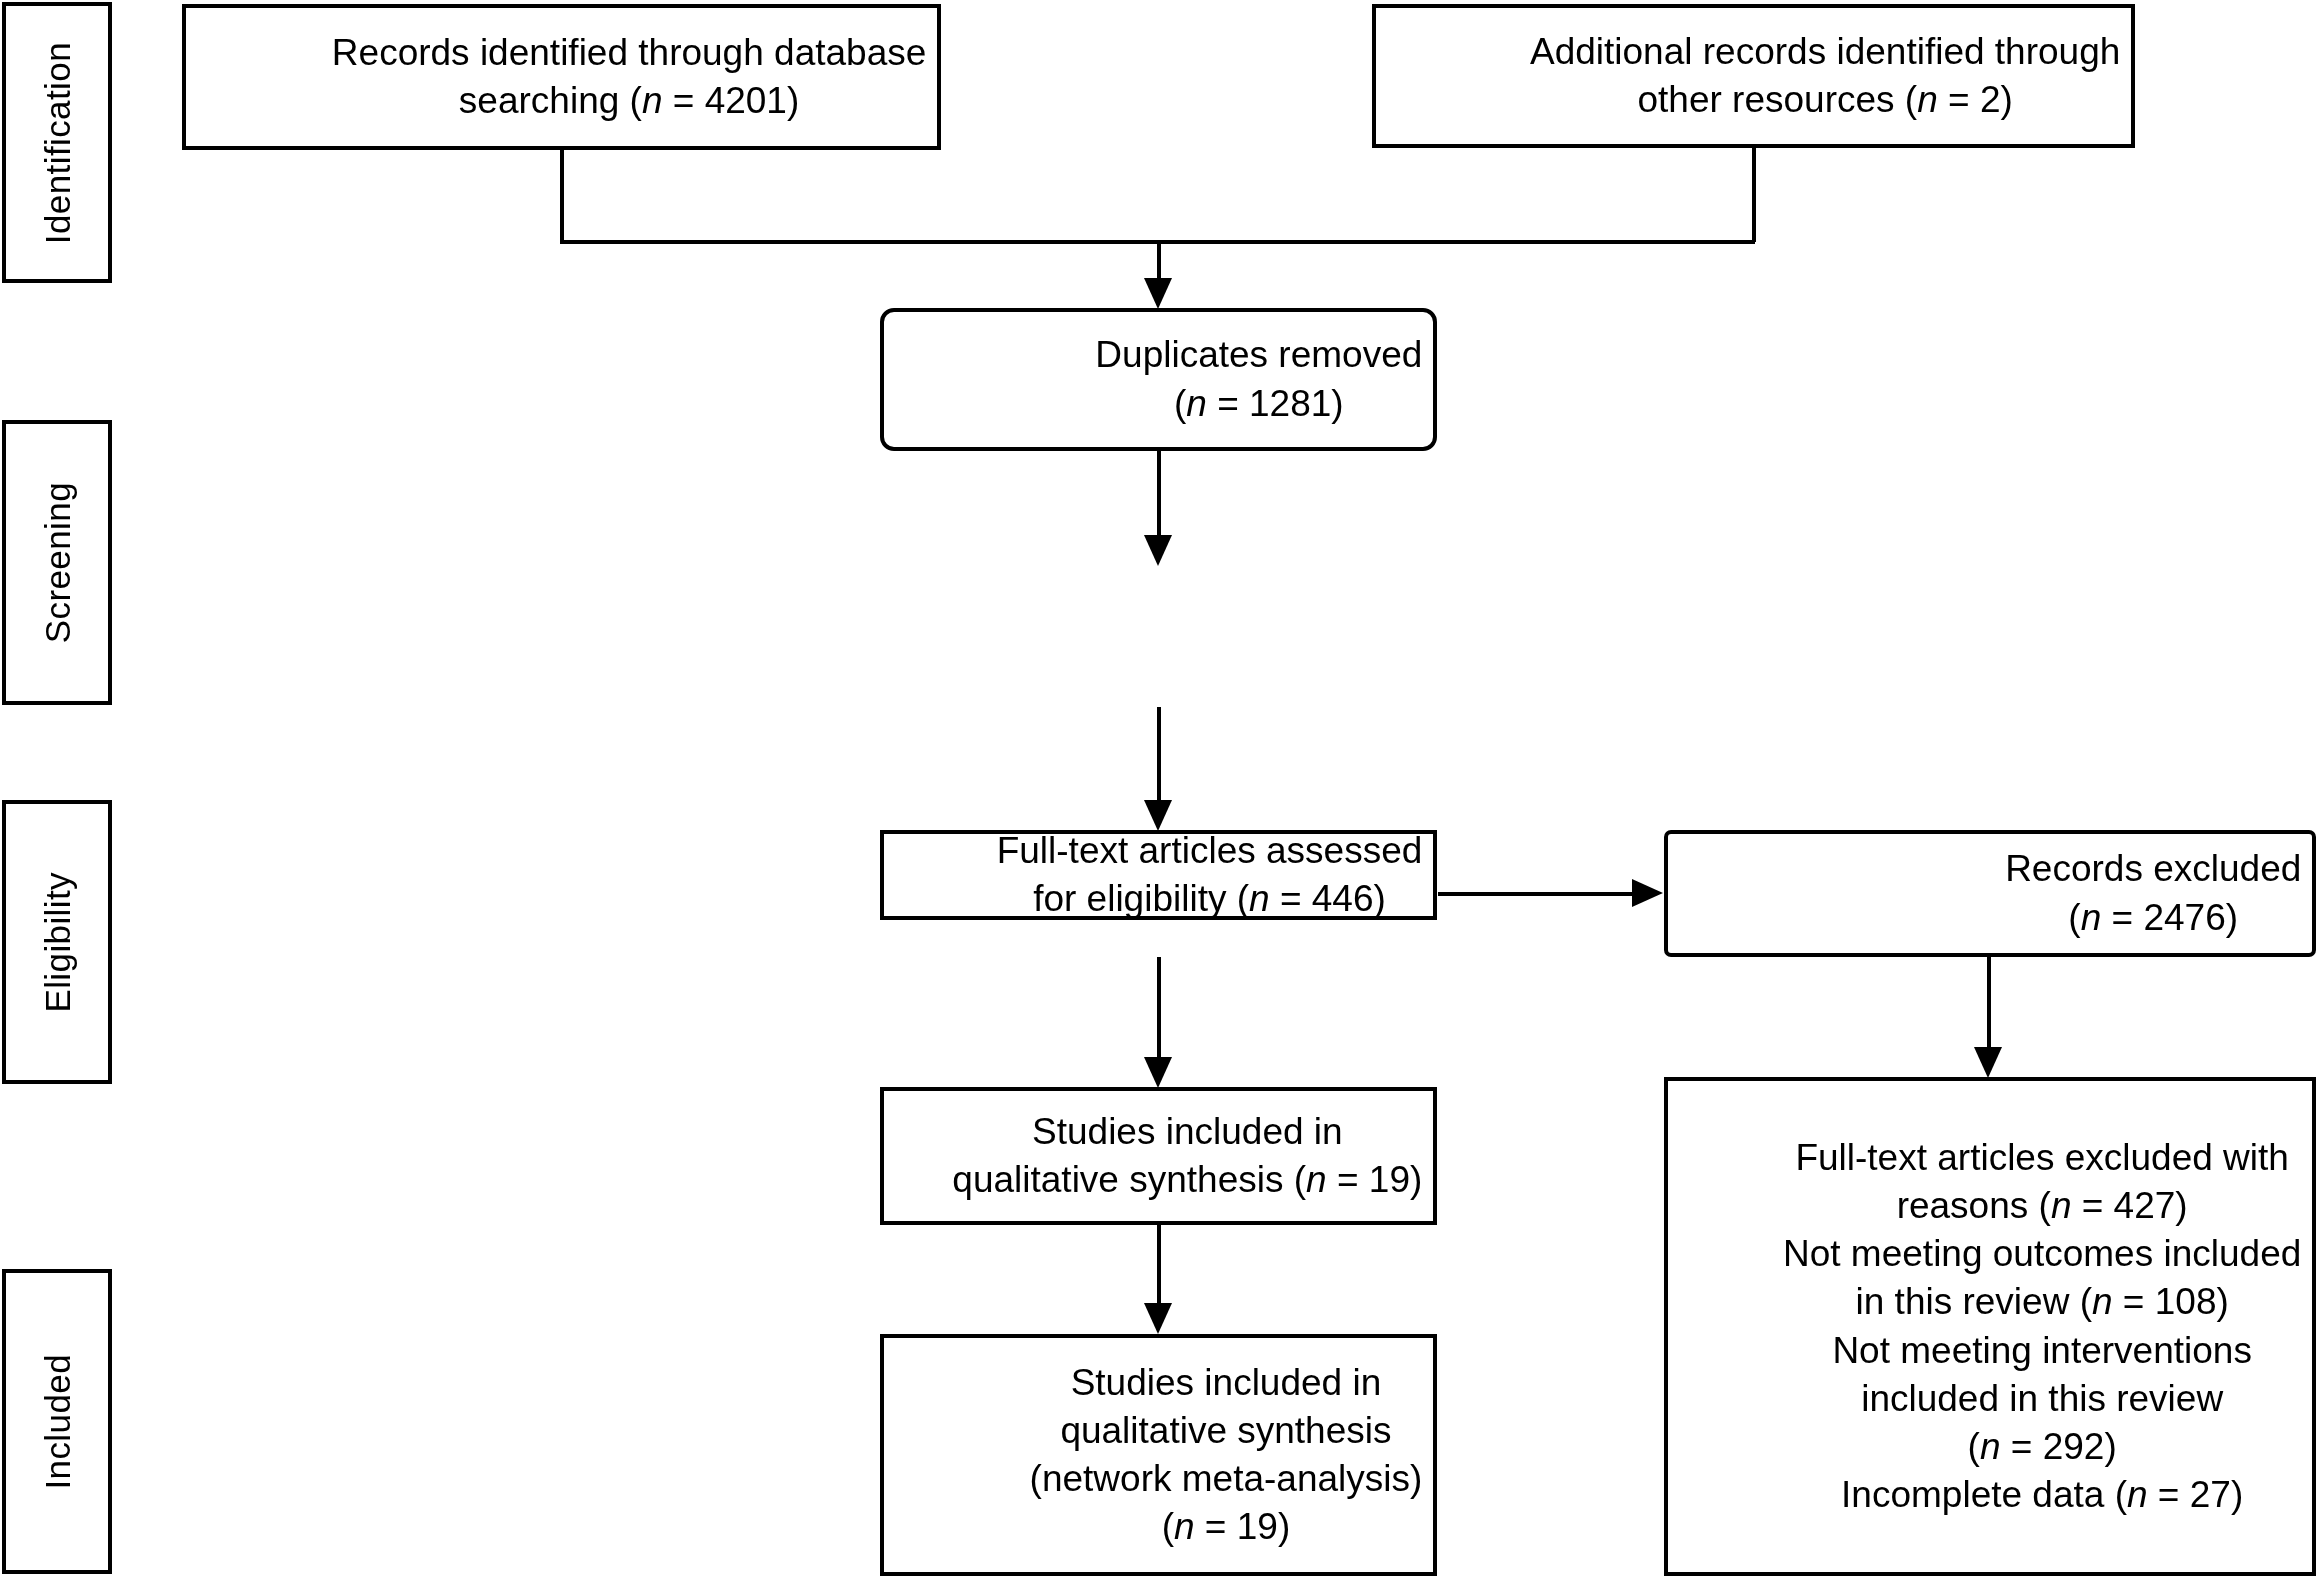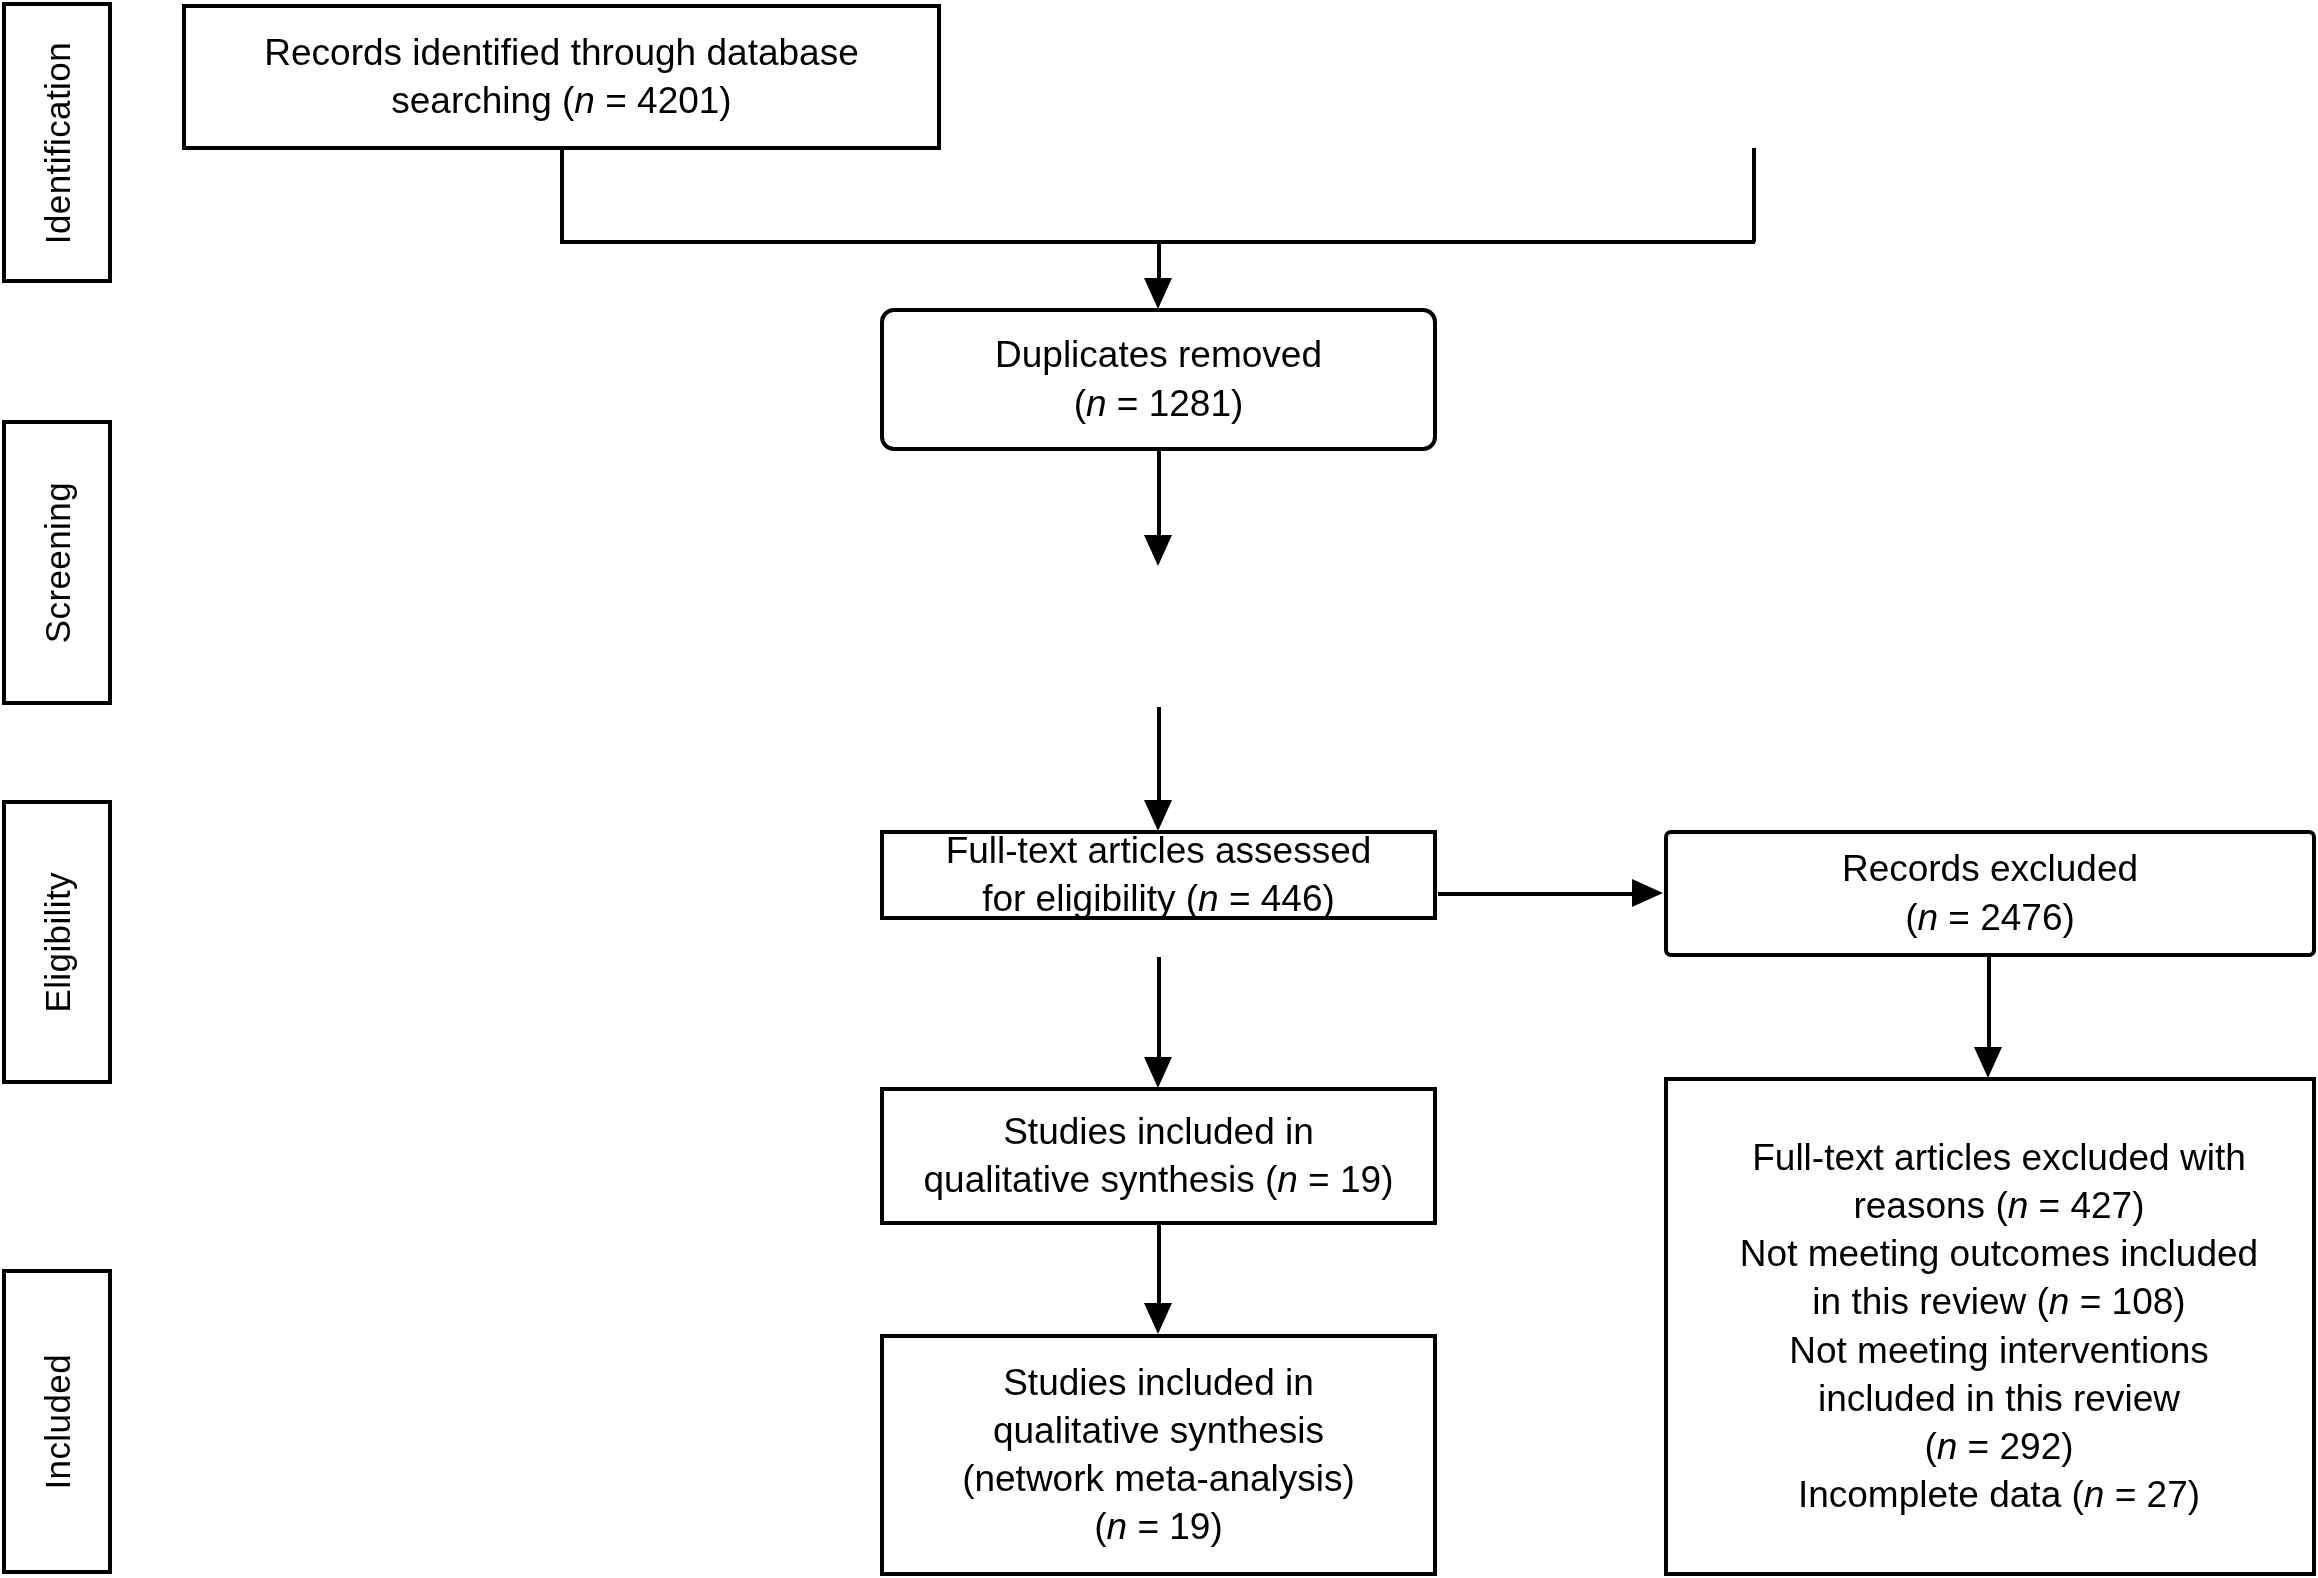--- a/index.html
+++ b/index.html
@@ -24,21 +24,21 @@
     white-space:nowrap;
     line-height:1;
   }
 
   
   .fbox{
     position:absolute;
     border:4.6px solid #000;
     background:#fff;
     box-sizing:border-box;
-    display:flex;align-items:center;justify-content:center;
+    display:flex;align-items:center;justify-content:flex-end;
     text-align:center;
   }
   .fbox .txt{
     font-size:37px;
     line-height:1.30;
     padding:0 10.7px;
     white-space:pre-line;
   }
   .fbox .txt em{font-style:italic;}
 
@@ -77,20 +77,24 @@
 
   <div class="stage-box" style="left:2.3px;top:1269px;width:110px;height:305px;">
     <span class="stage-label">Included</span>
   </div>
 
   <div class="fbox" style="left:182px;top:3.8px;width:759px;height:146px;">
     <span class="txt">Records identified through database
 searching (<em>n</em> = 4201)</span>
   </div>
 
+  <div class="fbox" style="left:1372px;top:3.8px;width:763px;height:144px;">
+    <span class="txt">Additional records identified through
+other resources (<em>n</em> = 2)</span>
+  </div>
 
   <div class="vline" style="left:560px;top:150px;height:92px;"></div>
   <div class="vline" style="left:1752px;top:148px;height:94px;"></div>
   <div class="hline" style="left:560px;top:240px;width:1195px;"></div>
   <div class="vline" style="left:1157px;top:240px;height:40px;"></div>
   <div class="arrow-down" style="left:1144px;top:278px;"></div>
 
   <div class="fbox" style="left:880px;top:308px;width:557px;height:143px;border-radius:14px;">
     <span class="txt">Duplicates removed
 (<em>n</em> = 1281)</span>

